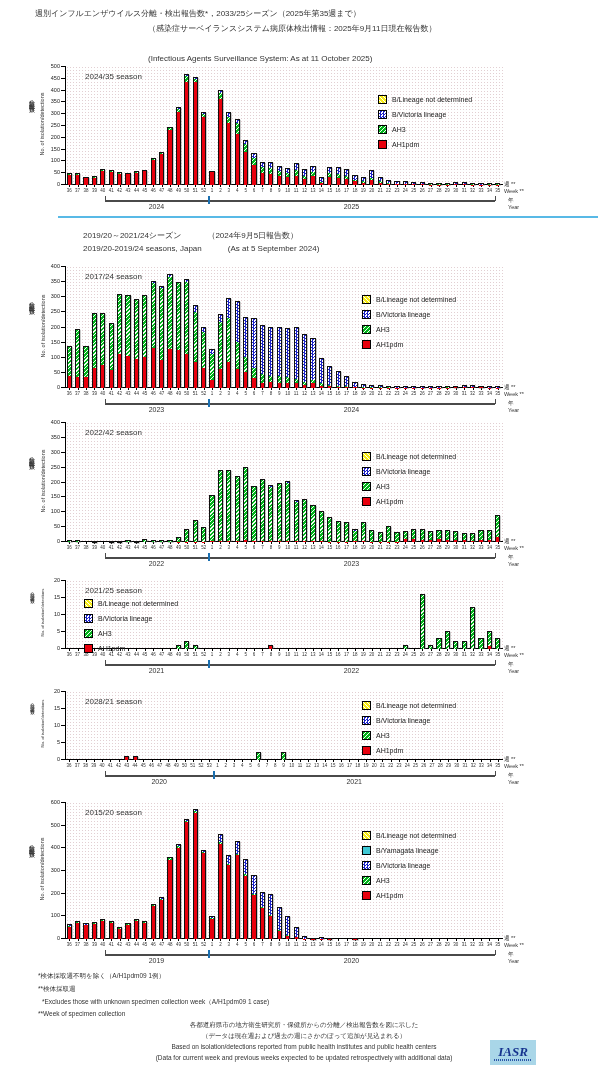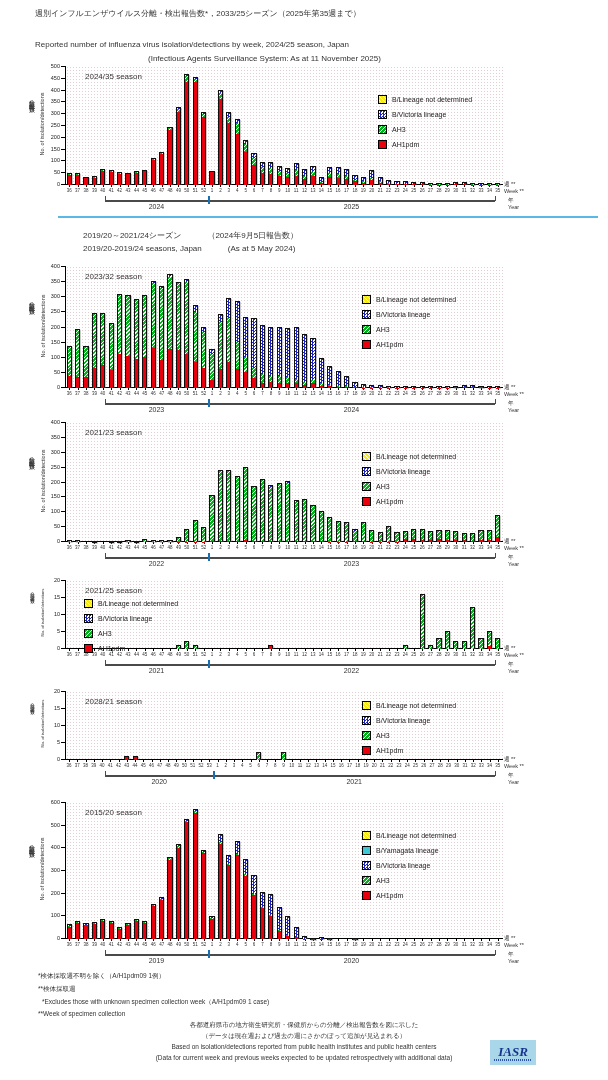--- a/index.html
+++ b/index.html
@@ -47,22 +47,22 @@
              font-size:13px;color:#16338e;line-height:13px;}
   .logo-sub{width:38px;height:2px;margin-top:1px;
             background:repeating-linear-gradient(90deg,#2a55a8 0 1px,transparent 1px 2px);}
 </style>
 </head>
 <body>
 
 <div class="page">
 
   <div class="abs hdr-ja" style="left:35px;top:8px;">週別インフルエンザウイルス分離・検出報告数*，2033/25シーズン（2025年第35週まで）</div>
-  <div class="abs hdr-en" style="left:35px;top:40px;">Reported number of influenza virus isolation/detections by week, 2024/25 season, Japan</div>
-  <div class="abs hdr-en" style="left:148px;top:54px;">(Infectious Agents Surveillance System: As at 11 November 2025)</div>
+  <div class="abs hdr-ja" style="left:148px;top:23px;">（感染症サーベイランスシステム病原体検出情報：2025年9月11日現在報告数）</div>
+  <div class="abs hdr-en" style="left:148px;top:54px;">(Infectious Agents Surveillance System: As at 11 October 2025)</div>
 
   <div class="chart-host">
       <div class="plot" style="left: 65px; top: 66px; width: 437px; height: 118px;"></div>
       <div class="abs season" style="left: 85px; top: 72px;">2024/35 season</div>
       <div class="ytick-line" style="left: 61px; top: 184px;"></div>
       <div class="ytick-label" style="left: 44px; top: 181px;">0</div>
       <div class="ytick-line" style="left: 61px; top: 172.2px;"></div>
       <div class="ytick-label" style="left: 44px; top: 169.2px;">50</div>
       <div class="ytick-line" style="left: 61px; top: 160.4px;"></div>
       <div class="ytick-label" style="left: 44px; top: 157.4px;">100</div>
@@ -462,26 +462,26 @@
         </div>
       </div>
     </div>
 
   <div class="divider"></div>
 
   <div class="abs sec2" style="left:83px;top:230px;">
     <span>2019/20～2021/24シーズン</span><span class="gap"></span><span>（2024年9月5日報告数）</span>
   </div>
   <div class="abs sec2" style="left:83px;top:244px;">
-    <span>2019/20-2019/24 seasons, Japan</span><span class="gap"></span><span>(As at 5 May 2024)</span>
+    <span>2019/20-2019/24 seasons, Japan</span><span class="gap"></span><span>(As at 5 September 2024)</span>
   </div>
 
   <div class="chart-host">
       <div class="plot" style="left: 65px; top: 266px; width: 437px; height: 121px;"></div>
-      <div class="abs season" style="left: 85px; top: 272px;">2023/32 season</div>
+      <div class="abs season" style="left: 85px; top: 272px;">2017/24 season</div>
       <div class="ytick-line" style="left: 61px; top: 387px;"></div>
       <div class="ytick-label" style="left: 44px; top: 384px;">0</div>
       <div class="ytick-line" style="left: 61px; top: 371.875px;"></div>
       <div class="ytick-label" style="left: 44px; top: 368.875px;">50</div>
       <div class="ytick-line" style="left: 61px; top: 356.75px;"></div>
       <div class="ytick-label" style="left: 44px; top: 353.75px;">100</div>
       <div class="ytick-line" style="left: 61px; top: 341.625px;"></div>
       <div class="ytick-label" style="left: 44px; top: 338.625px;">150</div>
       <div class="ytick-line" style="left: 61px; top: 326.5px;"></div>
       <div class="ytick-label" style="left: 44px; top: 323.5px;">200</div>
@@ -859,21 +859,21 @@
           <div class="legend-label" style="">AH3</div>
         </div>
         <div class="legend-row" style="">
           <div class="legend-swatch seg-ah1pdm" style=""></div>
           <div class="legend-label" style="">AH1pdm</div>
         </div>
       </div>
     </div>
   <div class="chart-host">
       <div class="plot" style="left: 65px; top: 422px; width: 437px; height: 119px;"></div>
-      <div class="abs season" style="left: 85px; top: 428px;">2021/23 season</div>
+      <div class="abs season" style="left: 85px; top: 428px;">2022/42 season</div>
       <div class="ytick-line" style="left: 61px; top: 541px;"></div>
       <div class="ytick-label" style="left: 44px; top: 538px;">0</div>
       <div class="ytick-line" style="left: 61px; top: 526.125px;"></div>
       <div class="ytick-label" style="left: 44px; top: 523.125px;">50</div>
       <div class="ytick-line" style="left: 61px; top: 511.25px;"></div>
       <div class="ytick-label" style="left: 44px; top: 508.25px;">100</div>
       <div class="ytick-line" style="left: 61px; top: 496.375px;"></div>
       <div class="ytick-label" style="left: 44px; top: 493.375px;">150</div>
       <div class="ytick-line" style="left: 61px; top: 481.5px;"></div>
       <div class="ytick-label" style="left: 44px; top: 478.5px;">200</div>

